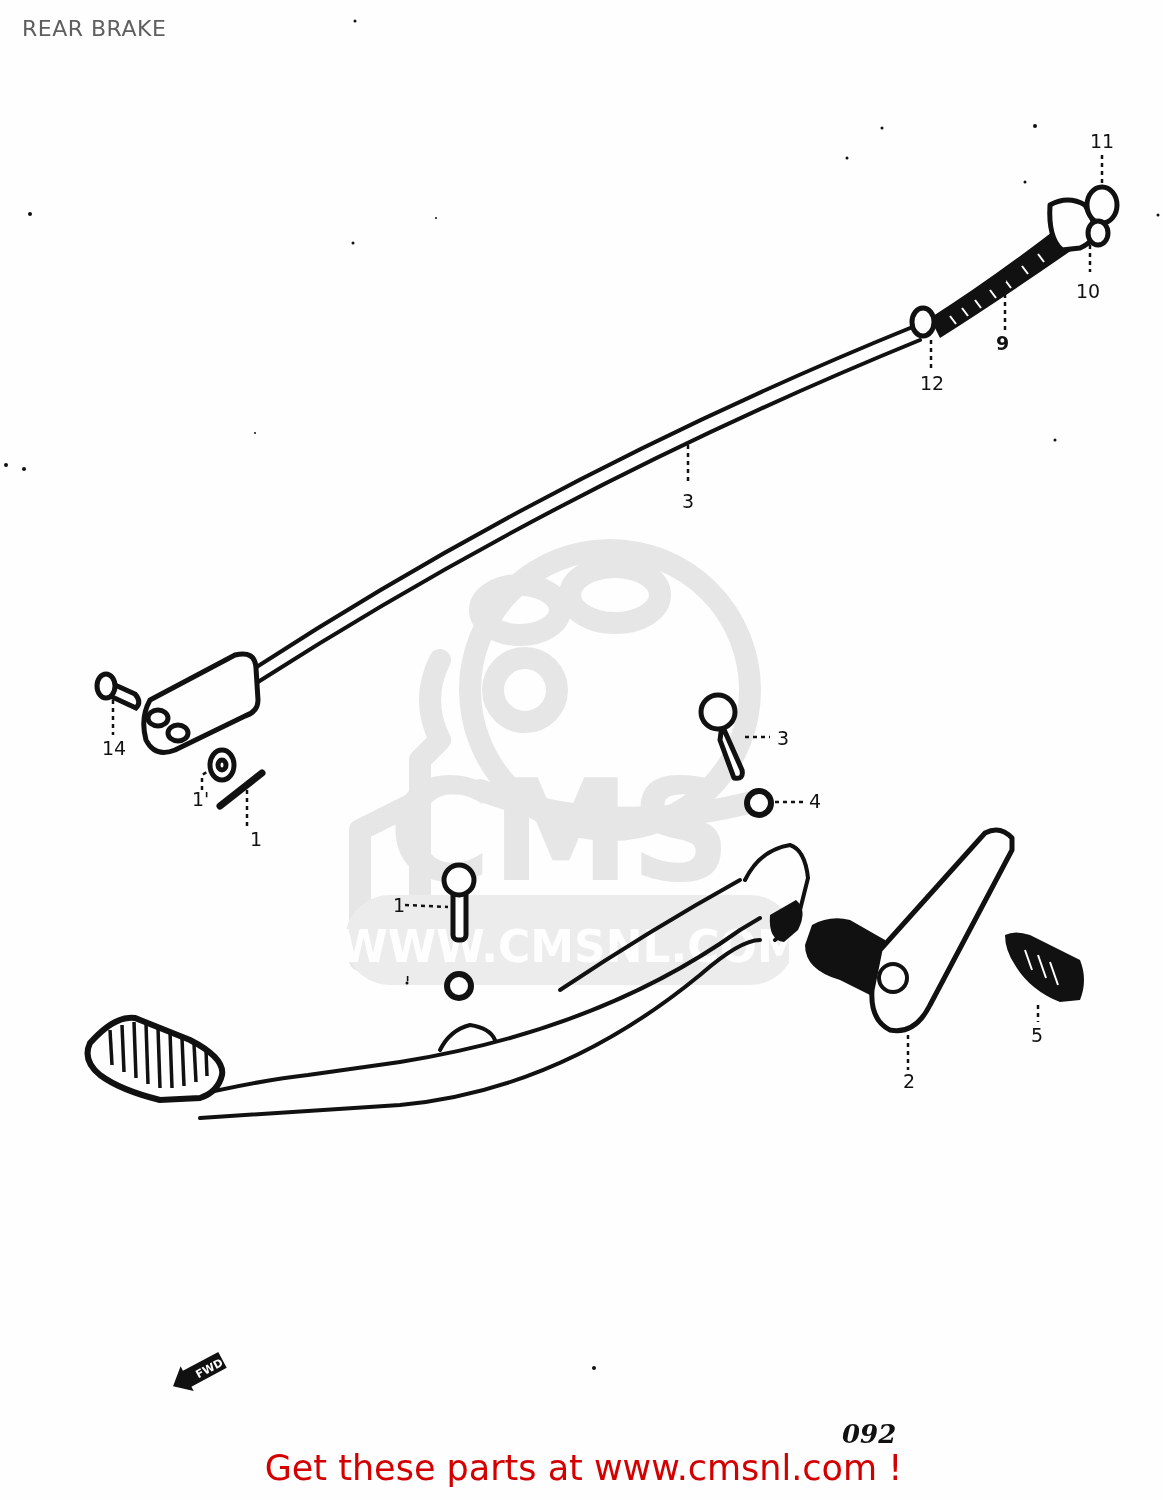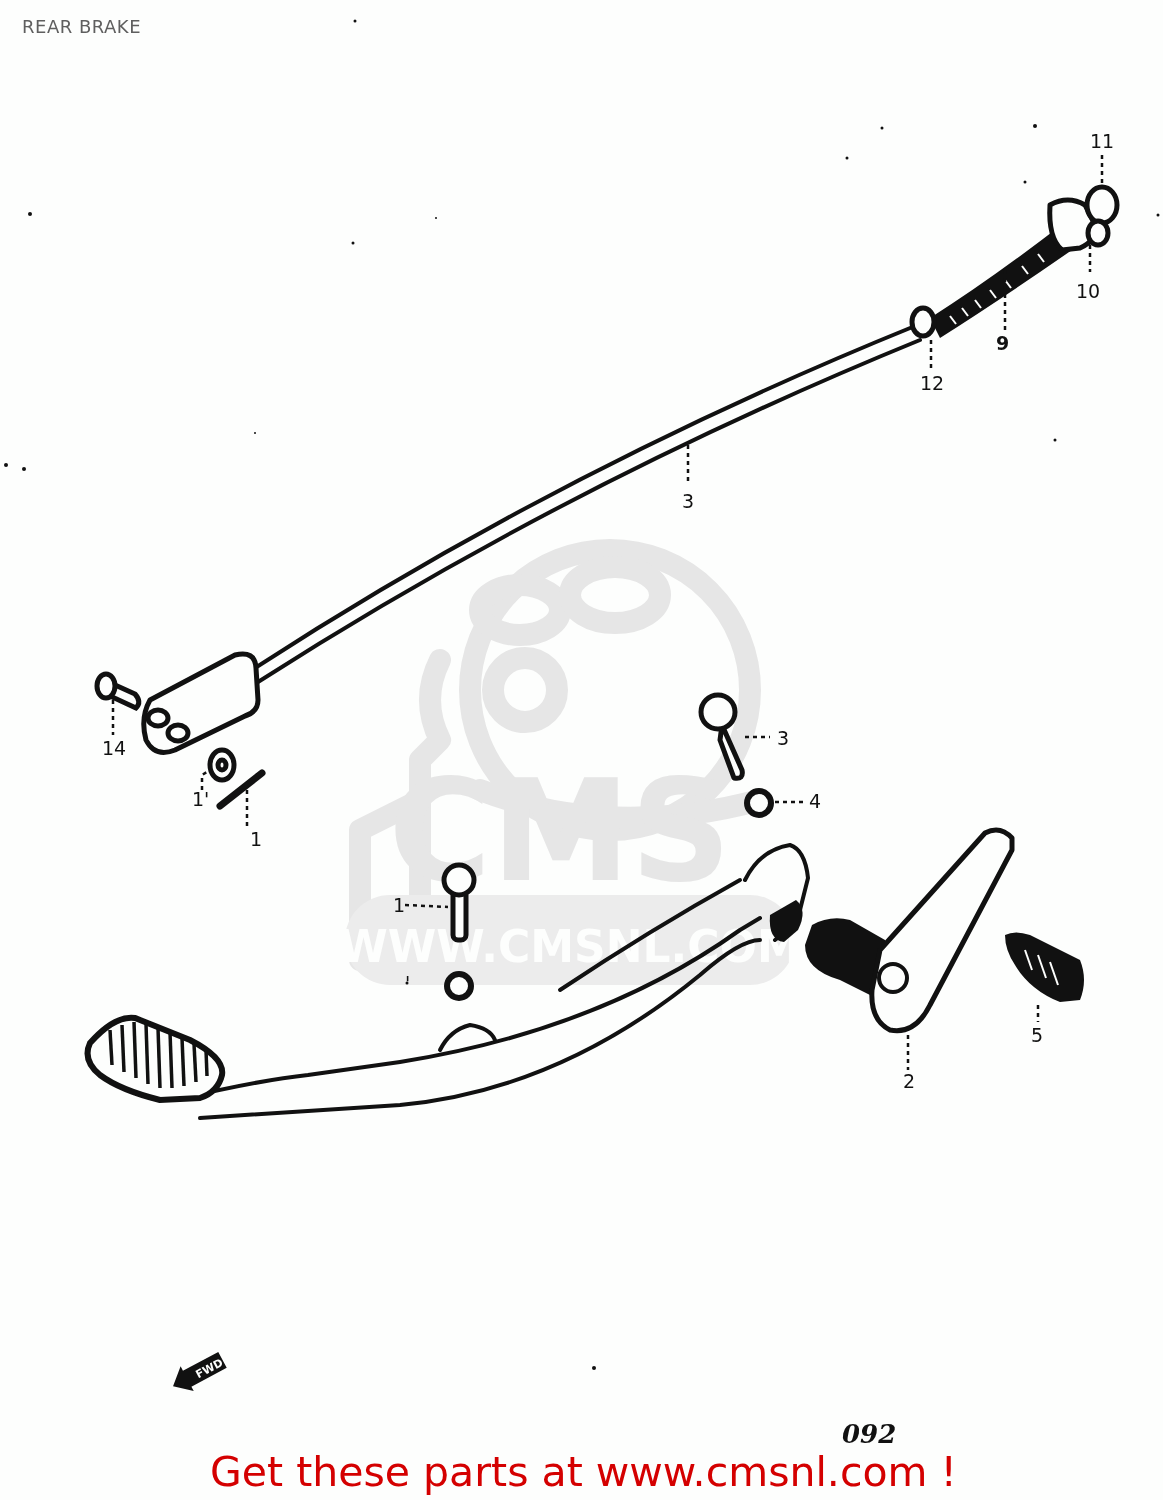--- a/index.html
+++ b/index.html
@@ -11,21 +11,21 @@
       width: 1163px;
       height: 1500px;
       position: relative;
       overflow: hidden;
       font-family: "DejaVu Sans", sans-serif;
     }
     .page-title {
       position: absolute;
       left: 22px;
       top: 16px;
-      font-size: 18px;
+      font-size: 22px;
       letter-spacing: 0.5px;
       color: #5f5f5f;
       font-family: "DejaVu Sans", sans-serif;
     }
     .diagram {
       position: absolute;
       left: 0;
       top: 0;
       width: 1163px;
       height: 1500px;
@@ -47,21 +47,21 @@
       font-weight: bold;
       fill: #e6e6e6;
     }
     .footer-link {
       position: absolute;
       left: 0;
       width: 1163px;
       top: 1448px;
       text-align: center;
       font-family: "DejaVu Sans", sans-serif;
-      font-size: 41px;
+      font-size: 35px;
       color: #d40000;
       text-decoration: none;
     }
     .footer-link span {
       display: inline-block;
       transform: translateX(2px);
     }
   </style>
 </head>
 <body>

